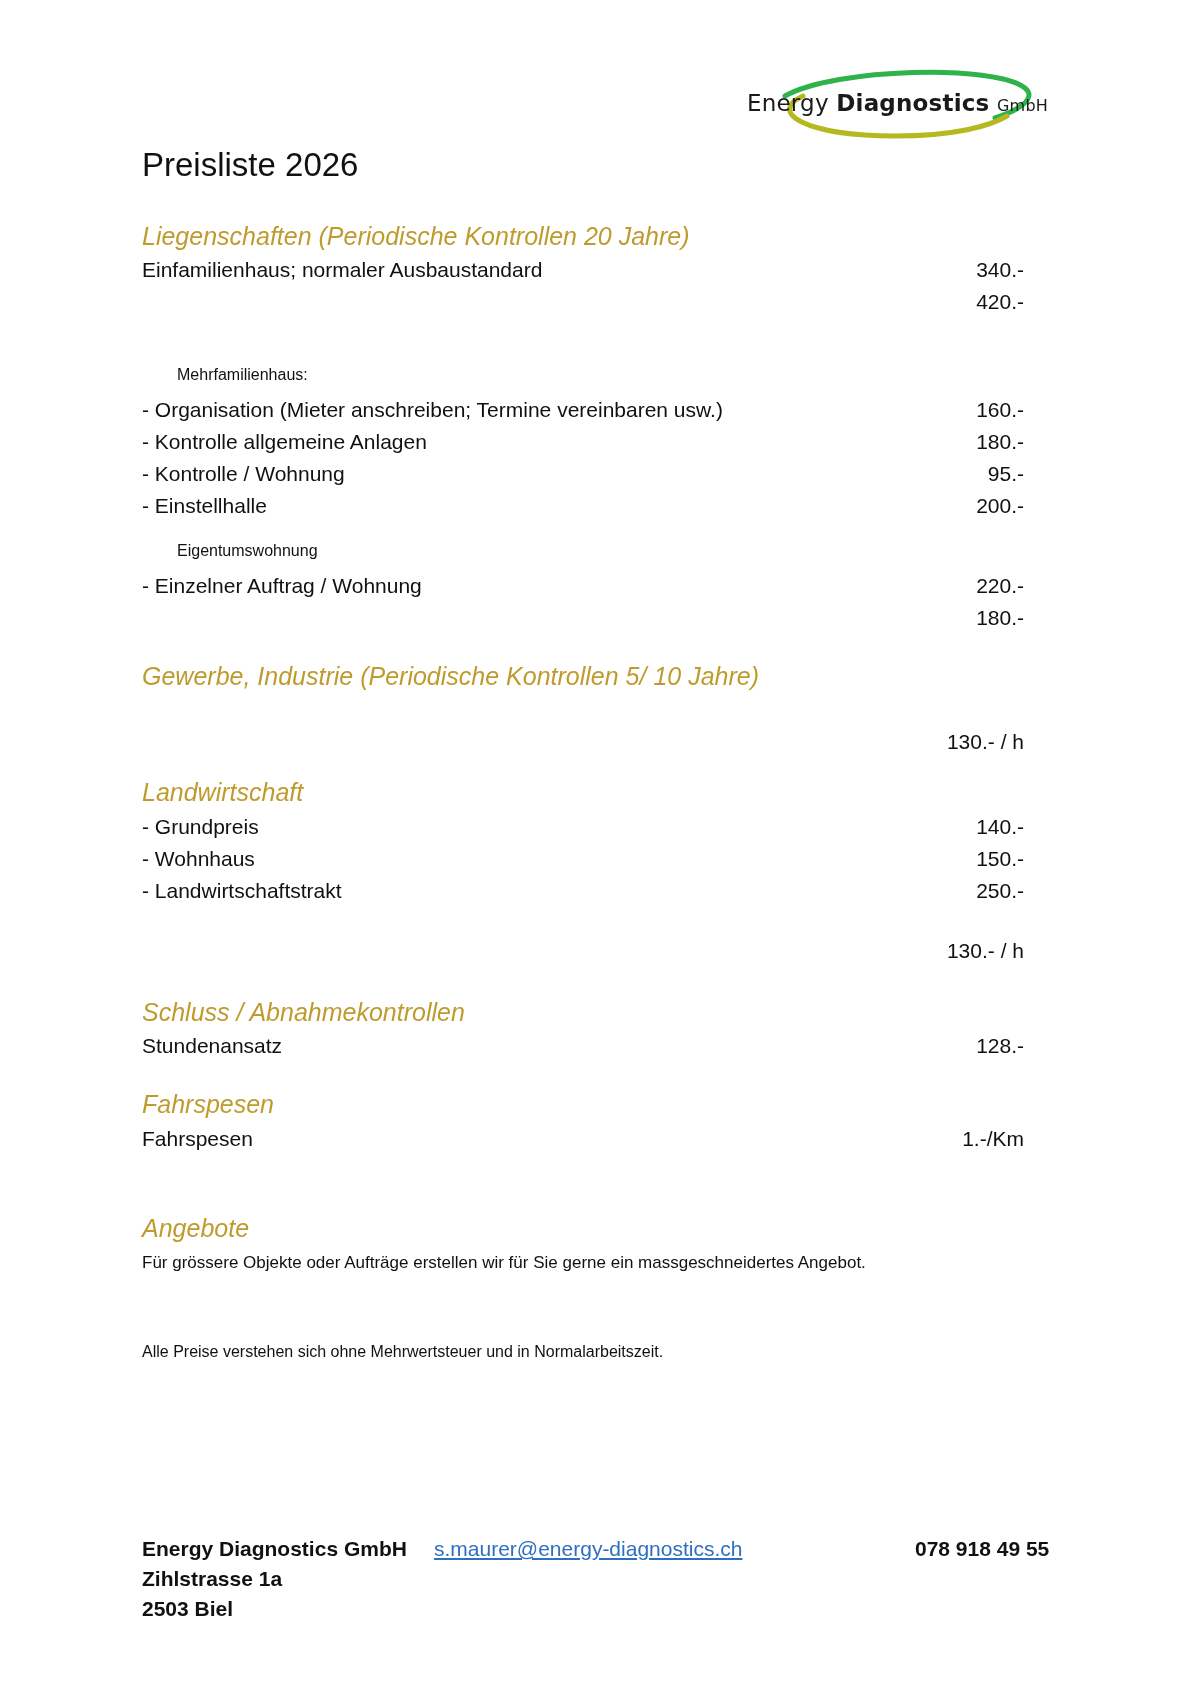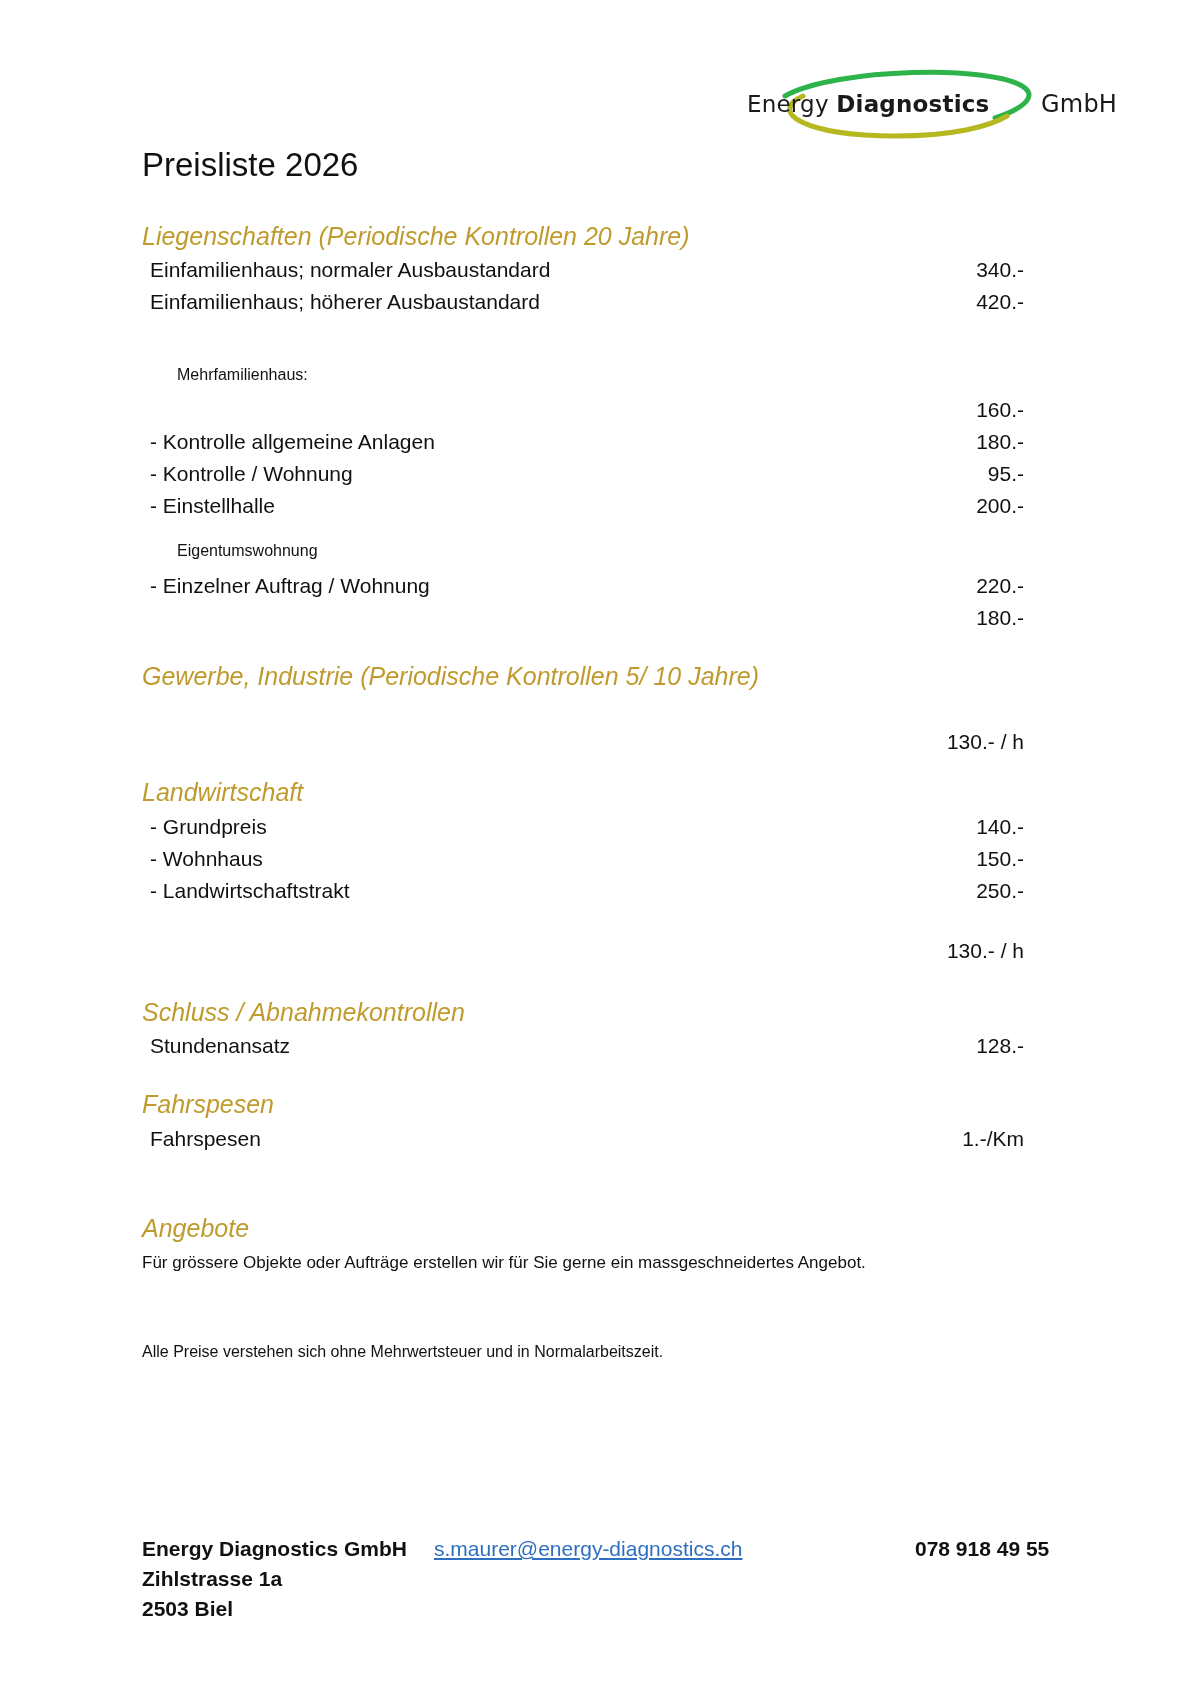--- a/index.html
+++ b/index.html
@@ -4,26 +4,26 @@
   <style>
     html, body { margin: 0; padding: 0; background: #ffffff; }
     body { width: 1190px; height: 1684px; position: relative; overflow: hidden;
            font-family: "Liberation Sans", sans-serif; color: #111; }
     .abs { position: absolute; }
     .logo { left: 745px; top: 66px; width: 320px; height: 80px; }
     .logo svg { position: absolute; left: 0; top: 0; }
     .logo-text { position: absolute; left: 2px; top: 24px; font-family: "DejaVu Sans", sans-serif;
                  font-size: 23px; color: #1a1a1a; white-space: nowrap; letter-spacing: 0.2px; }
     .logo-text b { font-weight: bold; }
-    .logo-text .gmbh { font-size: 24px; font-family: "DejaVu Sans", sans-serif; margin-left: 44px; }
+    .logo-text .gmbh { font-size: 16px; font-family: "DejaVu Sans", sans-serif; }
     .title { left: 142px; top: 146px; font-size: 33px; font-weight: normal; color: #111; white-space: nowrap; }
     .heading { position: absolute; left: 142px; font-style: italic; color: #BF9B2E;
                font-size: 25px; white-space: nowrap; }
     .row { position: absolute; left: 142px; width: 882px; height: 28px; font-size: 21px; }
-    .row .label { position: absolute; left: 8px; top: 0; white-space: nowrap; }
+    .row .label { position: absolute; left: 0; top: 0; white-space: nowrap; }
     .row .price { position: absolute; right: 0; top: 0; white-space: nowrap; text-align: left; }
     .subhead { position: absolute; left: 142px; font-size: 16px; white-space: nowrap; margin-left: 35px; }
     .para { position: absolute; left: 142px; width: 880px; font-size: 17px; line-height: 32px; }
     .disclaimer { position: absolute; left: 142px; font-size: 16px; white-space: nowrap; }
     .footer { position: absolute; font-size: 21px; font-weight: bold; white-space: nowrap; }
     .footer-link { position: absolute; font-size: 21px; font-weight: normal; color: #2E6FC0;
                    text-decoration: underline; white-space: nowrap; }
   </style>
 </head>
 <body>
@@ -41,26 +41,26 @@
 </div>
 
 <div class="abs title">Preisliste 2026</div>
 
 <div class="heading" style="top:222px">Liegenschaften (Periodische Kontrollen 20 Jahre)</div>
 <div class="row" style="top:258px">
   <span class="label">Einfamilienhaus; normaler Ausbaustandard</span>
   <span class="price">340.-</span>
 </div>
 <div class="row" style="top:290px">
-  <span class="label">Einfamilienhaus; höherer Ausbaustandard</span>
   <span class="price">420.-</span>
 </div>
 
 <div class="subhead" style="top:366px">Mehrfamilienhaus:</div>
 <div class="row" style="top:398px">
+  <span class="label">- Organisation (Mieter anschreiben; Termine vereinbaren usw.)</span>
   <span class="price">160.-</span>
 </div>
 <div class="row" style="top:430px">
   <span class="label">- Kontrolle allgemeine Anlagen</span>
   <span class="price">180.-</span>
 </div>
 <div class="row" style="top:462px">
   <span class="label">- Kontrolle / Wohnung</span>
   <span class="price">95.-</span>
 </div>

